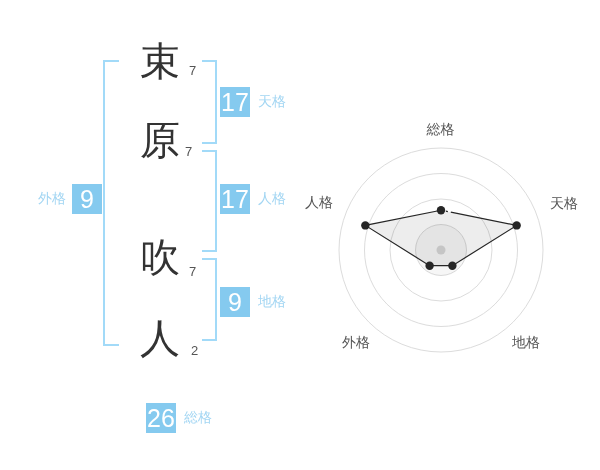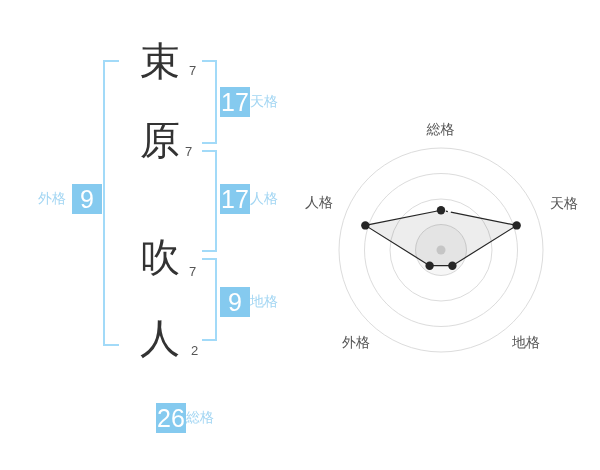--- a/index.html
+++ b/index.html
@@ -36,26 +36,26 @@
   .bracket.open-left {
     left:202px; width:13px;
     border-right-width:2px; border-top-width:2px; border-bottom-width:2px;
   }
   .bracket.b-tenkaku { top:60px;  height:80px; }
   .bracket.b-jinkaku { top:150px; height:98px; }
   .bracket.b-chikaku { top:258px; height:79px; }
 
   
   .badge-row {
-    position:absolute; display:flex; align-items:center; height:30px;
+    position:absolute; display:flex; align-items:center; gap:8px; height:30px;
   }
   .badge-row.r-tenkaku { left:220px; top:87px; }
   .badge-row.r-jinkaku { left:220px; top:184px; }
   .badge-row.r-chikaku { left:220px; top:287px; }
-  .badge-row.r-soukaku { left:148px; top:403px;padding-left:8px; }
+  .badge-row.r-soukaku { left:138px; top:403px;padding-left:8px; }
   .badge-row.r-gaikaku { left:38px;  top:184px; gap:6px; }
 
   .badge {
     width:30px; height:30px; background:var(--badge-blue,#85caef);
     color:#fff; font-size:25px; line-height:30px; text-align:center;
     flex:0 0 auto;
   }
   .badge-label { font-size:14px; color:var(--label-blue,#a3d6f3); white-space:nowrap; }
 
   

